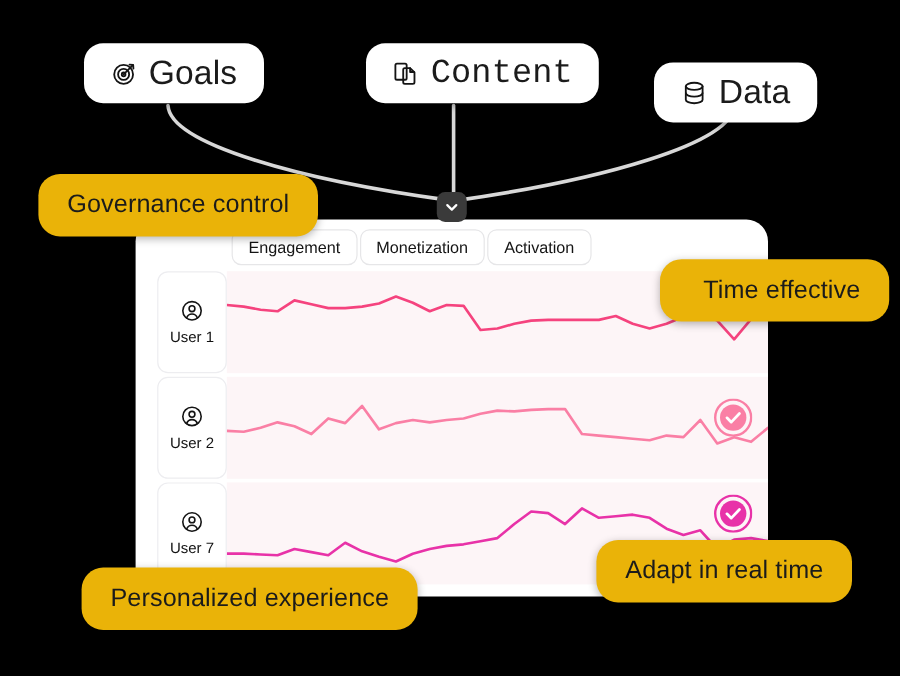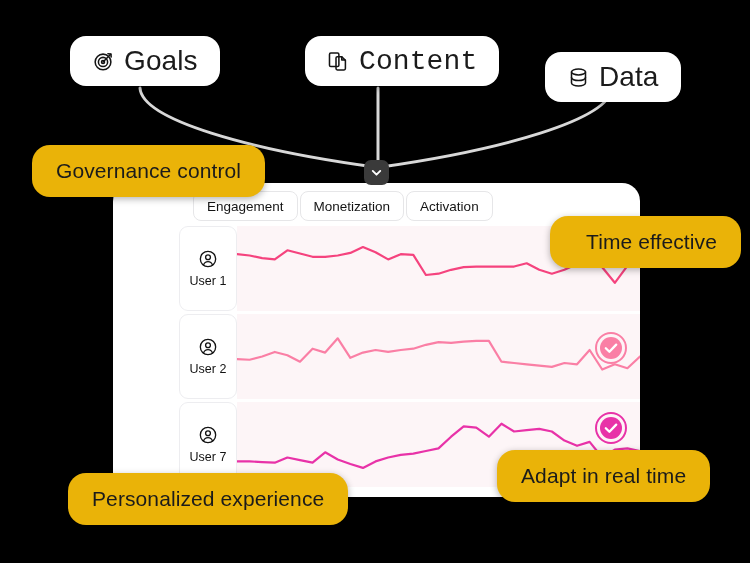--- a/index.html
+++ b/index.html
@@ -102,21 +102,21 @@
     justify-content: center;
     font-size: 13.5px;
     color: #141414;
     white-space: nowrap;
   }
 
   
   #rows {
     position: absolute;
     left: 0; top: 43px;
-    width: 527px; height: 271px; padding-left: 48px;
+    width: 527px; height: 271px;
   }
   .row {
     position: relative;
     height: 85px;
     margin-bottom: 3px;
     display: flex;
     align-items: stretch;
   }
   .user-card {
     position: relative;

